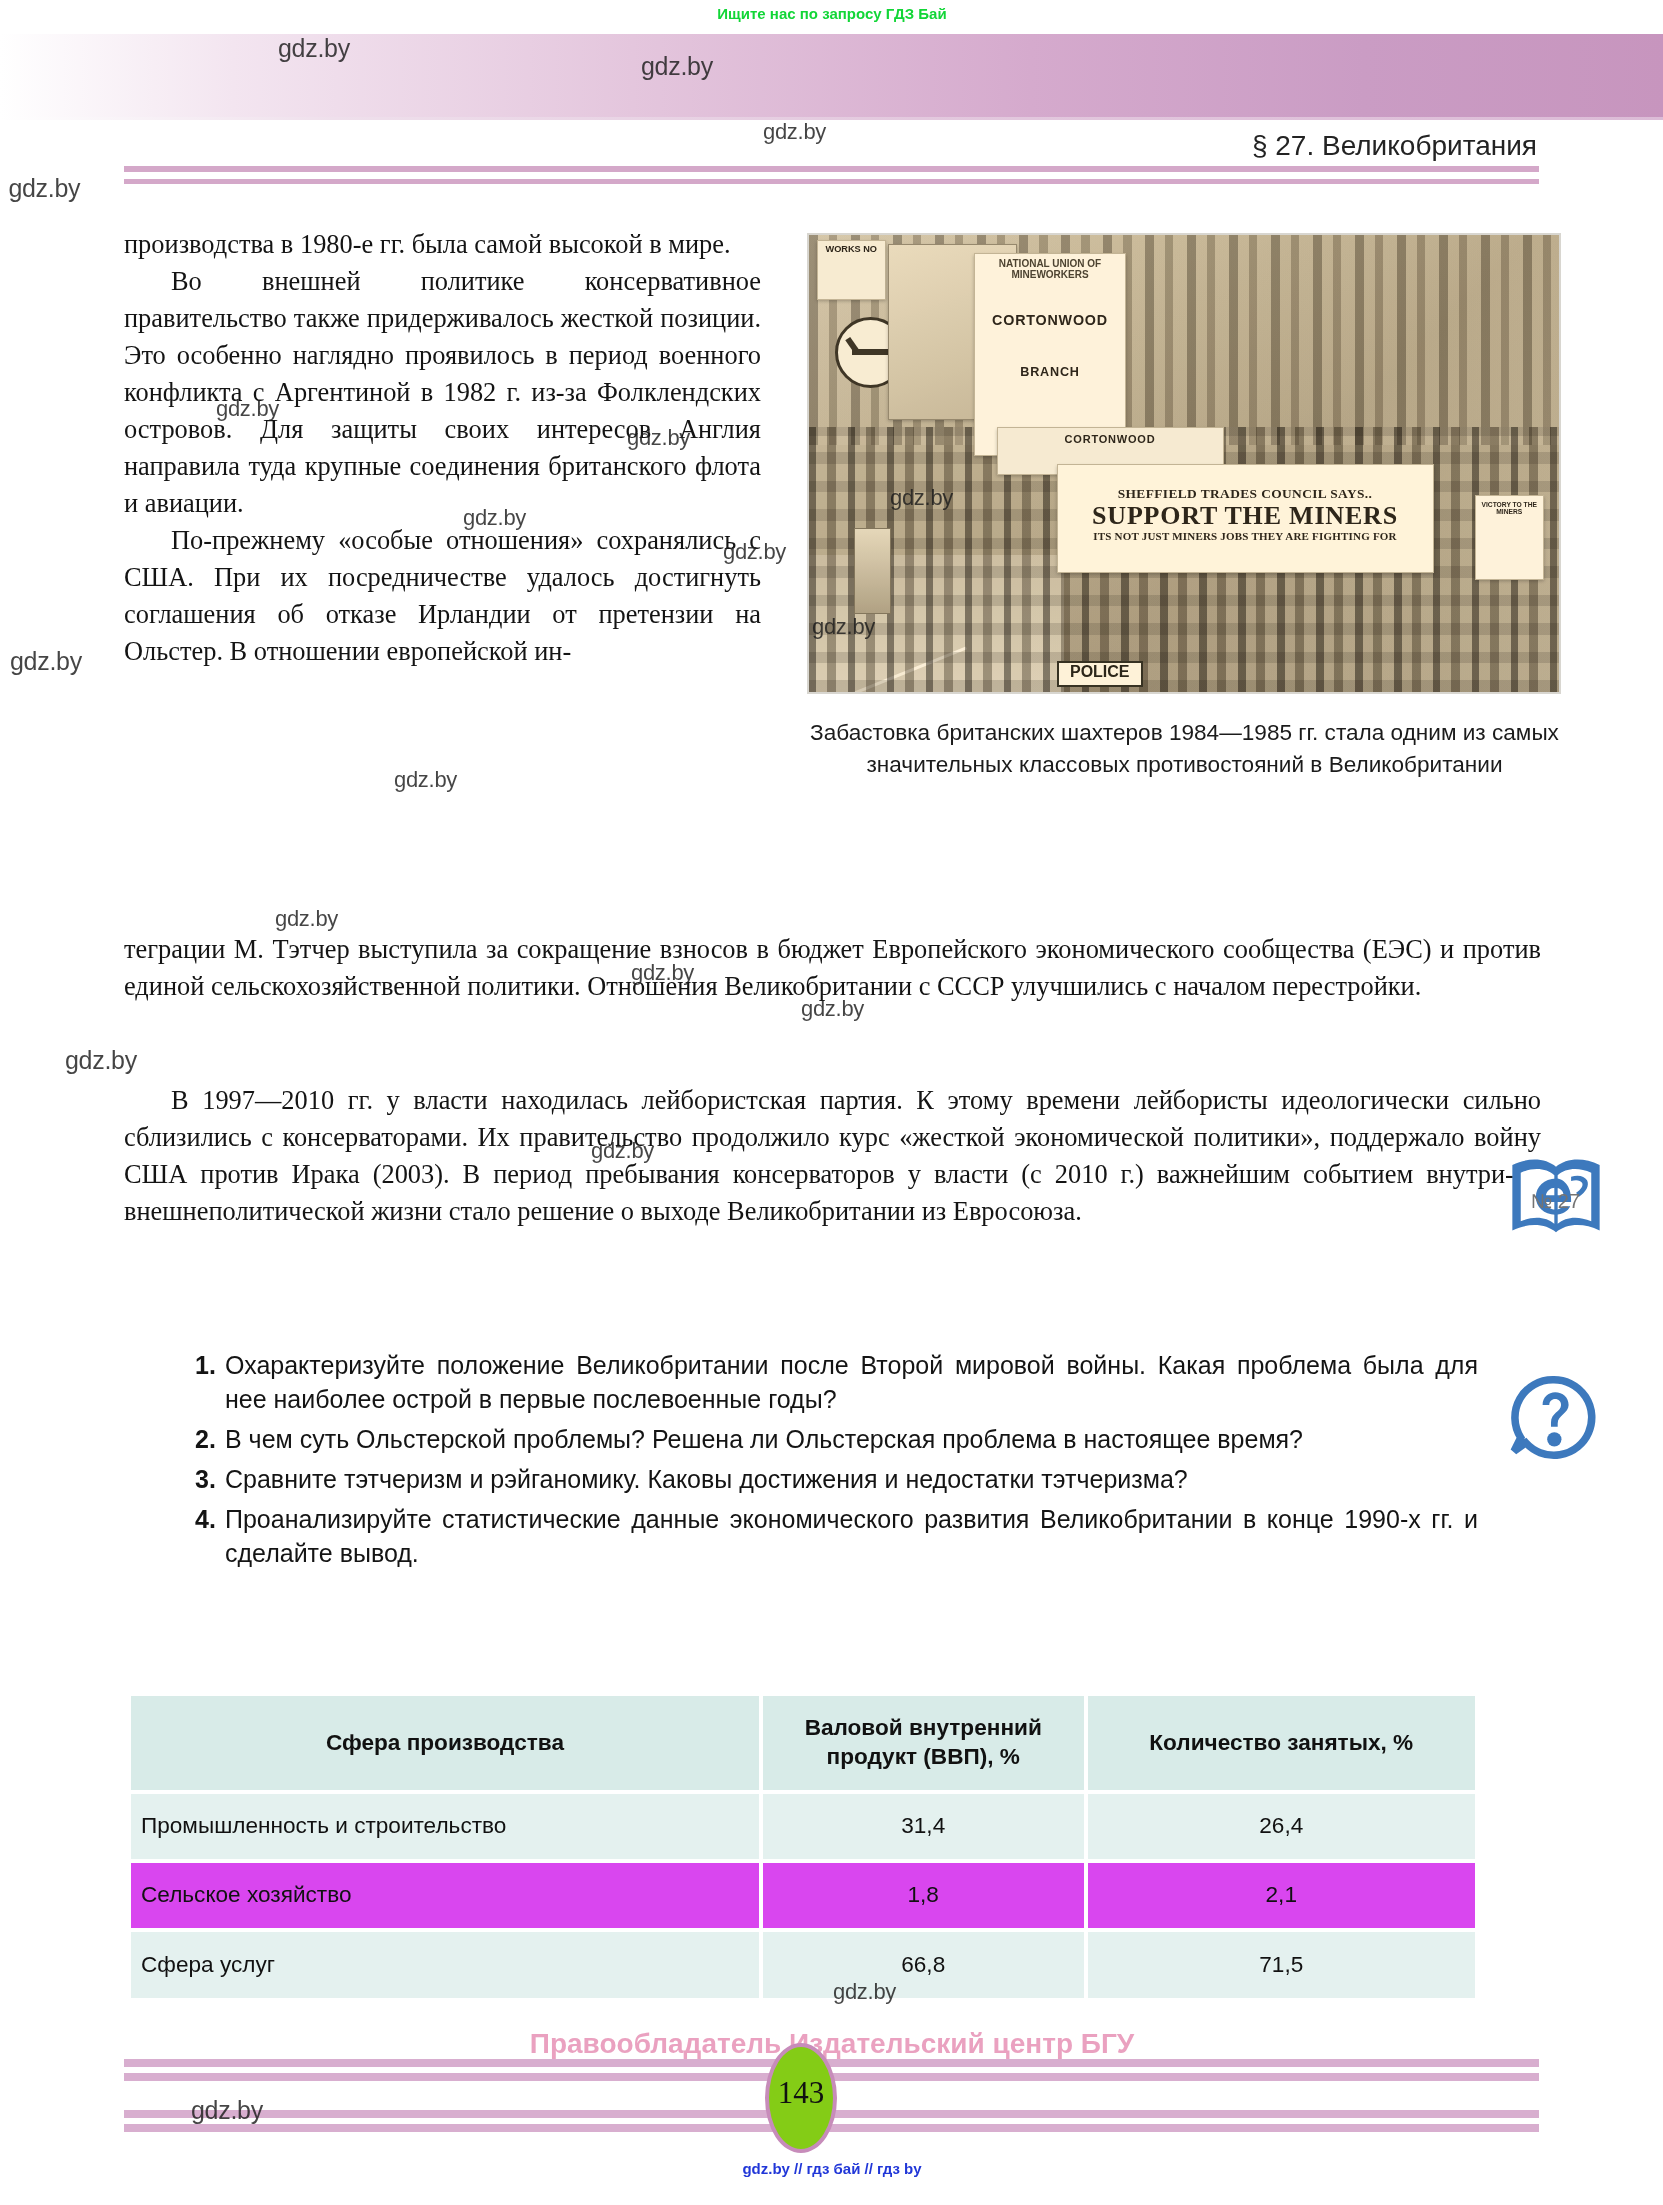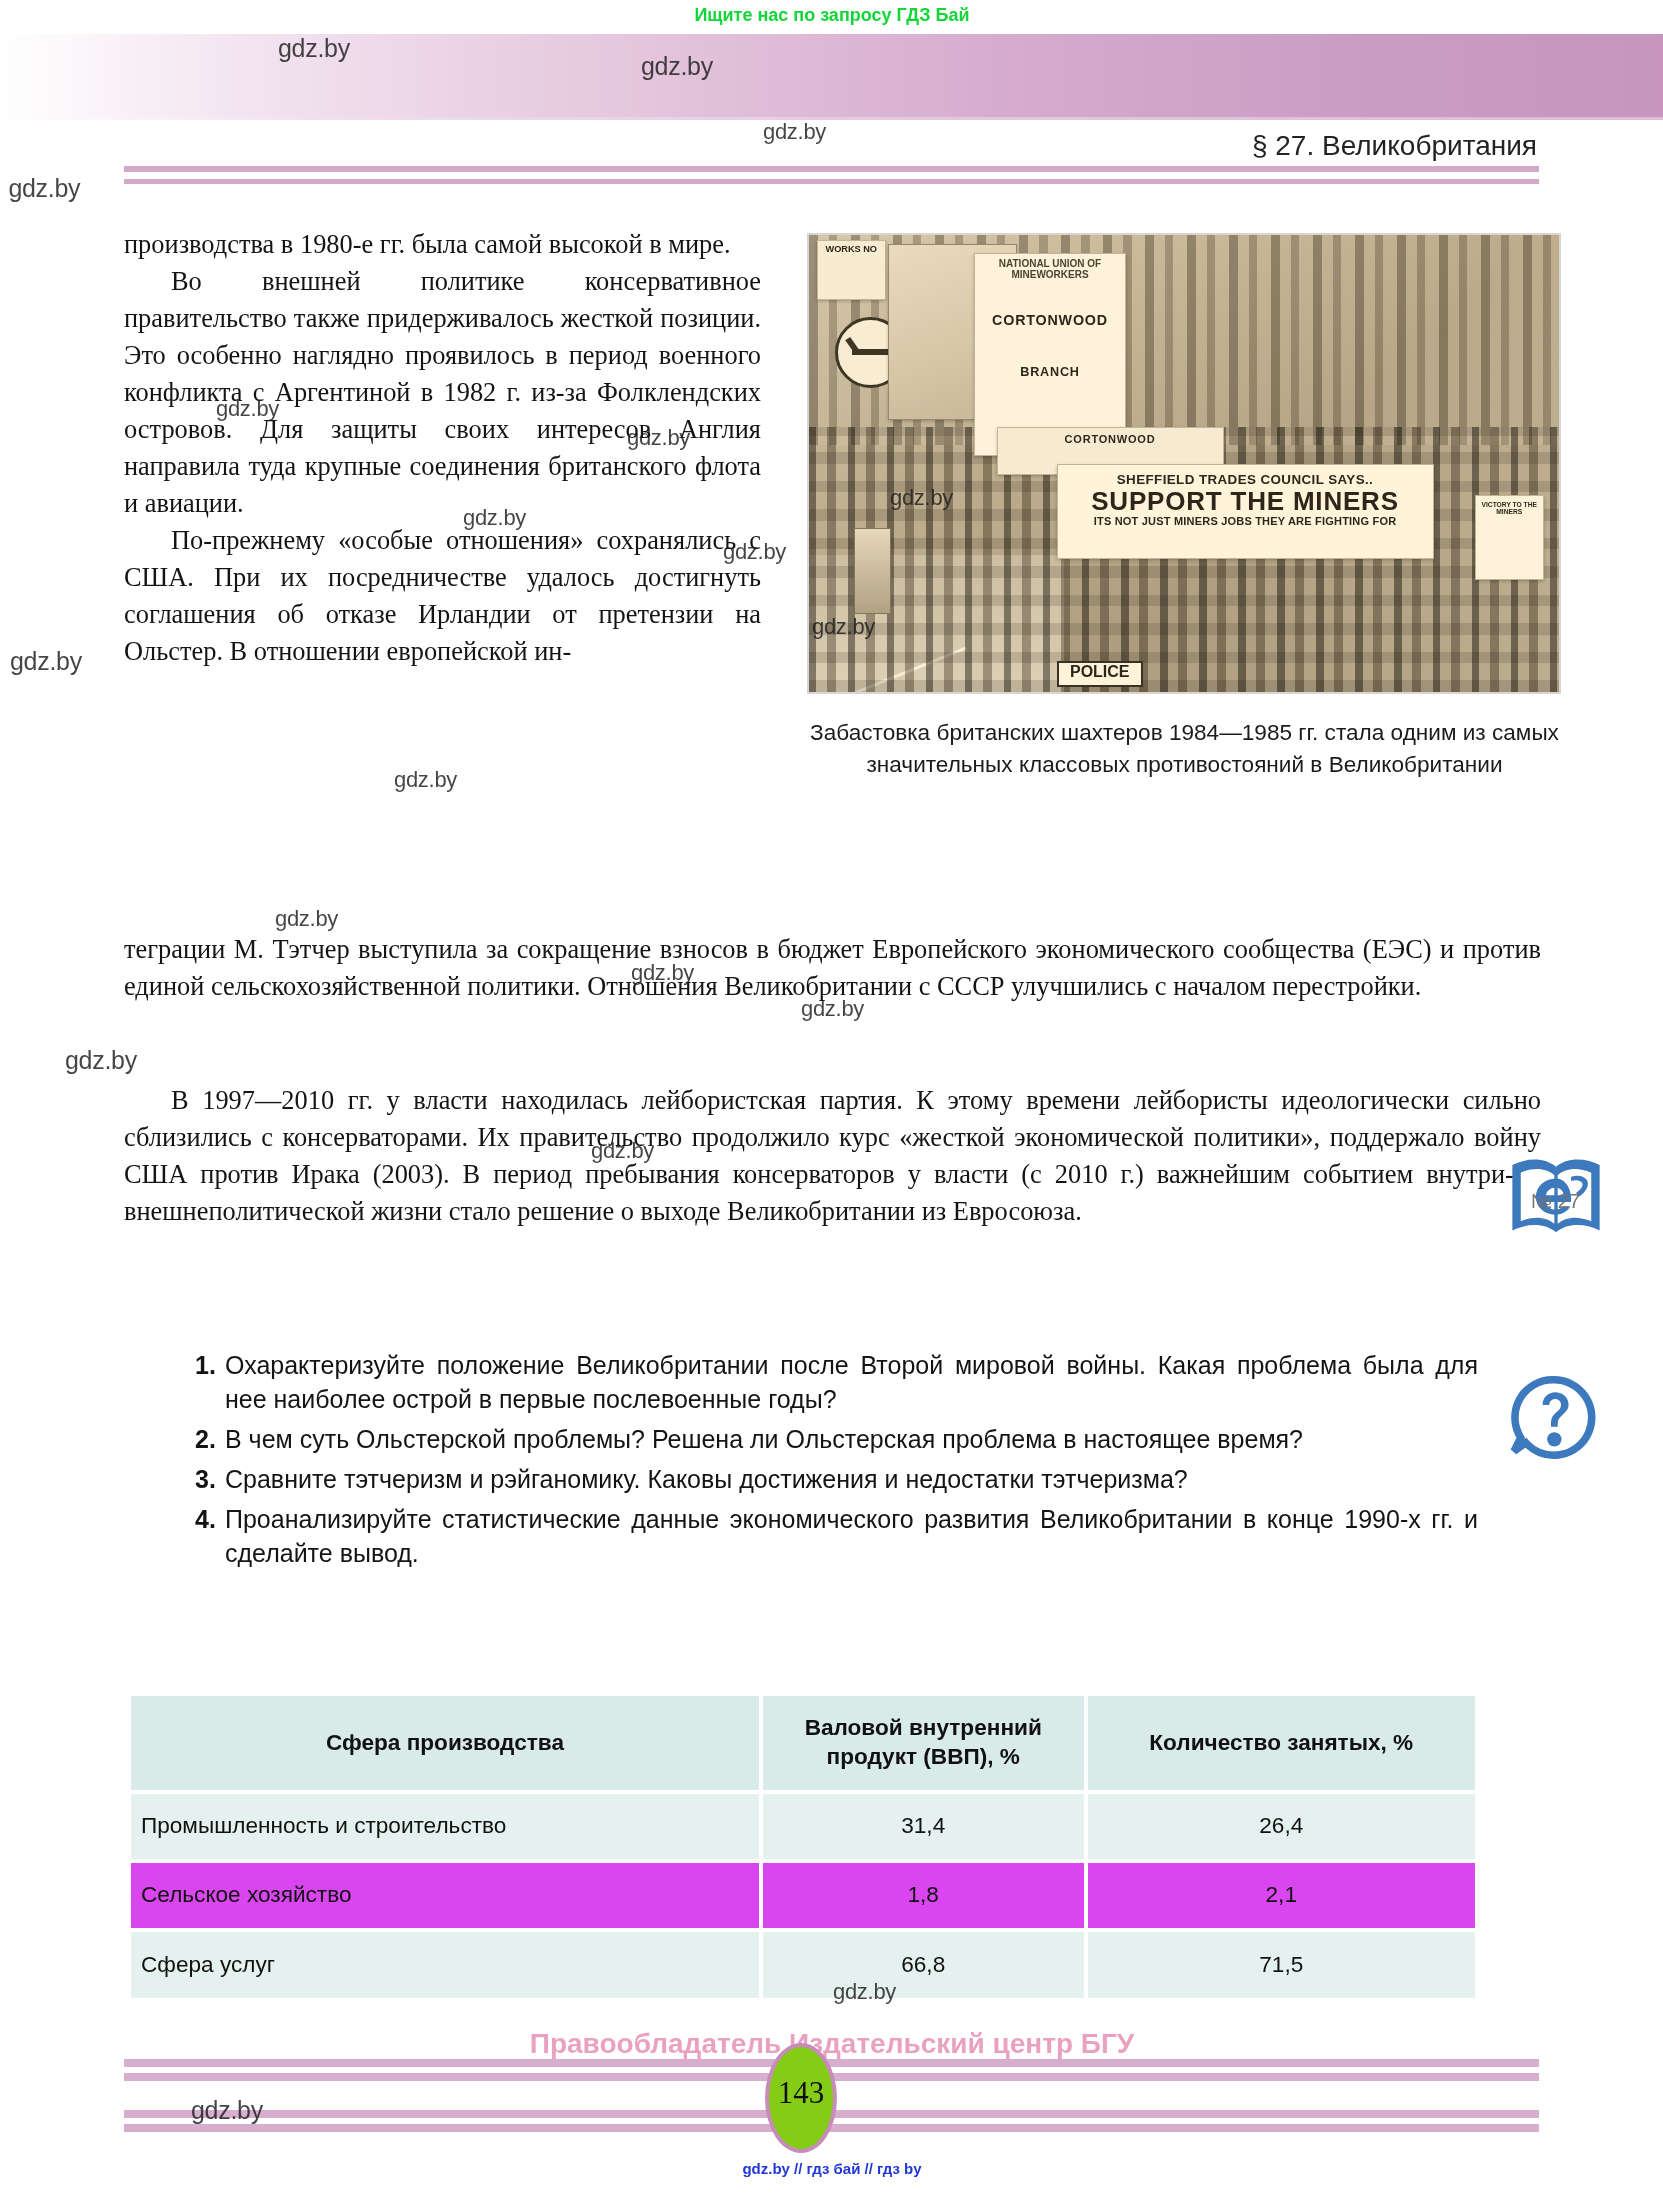--- a/index.html
+++ b/index.html
@@ -20,21 +20,21 @@
     white-space:nowrap;
     pointer-events:none;
     letter-spacing:-0.3px;
   }
 
   
   .promo {
     position:absolute; top:0; left:0; width:1664px;
     text-align:center;
     color:#12d637;
-    font-size:18px;
+    font-size:15px;
     font-weight:bold;
     padding-top:5px;
     font-family:"Liberation Sans", sans-serif;
   }
 
   
   .header-band {
     position:absolute; left:0; top:34px; width:1664px; height:86px;
     background:linear-gradient(to right,#ffffff 0%,#f3e5f0 14%,#e4c6dd 38%,#d5aacd 62%,#ca9cc4 82%,#c795be 100%);
   }
@@ -117,21 +117,21 @@
   .banner {
     position:absolute;
     background:#f1ead9;
     border:1.7px solid #b9ad92;
     color:#2d2418;
     font-family:"Liberation Sans", sans-serif;
     font-weight:bold;
     text-align:center;
     box-shadow:0 1.7px 3.4px rgba(0,0,0,.25);
   }
-  .b-main { left:33%; top:50%; width:50%; height:19%; padding-top:7px; }
+  .b-main { left:33%; top:50%; width:50%; height:19%; padding-top:21px;font-family:Liberation Serif, serif; }
   .b-main .l1{ font-size:13.4px; letter-spacing:0.4px; }
   .b-main .l2{ font-size:26px; letter-spacing:0.8px; line-height:28.5px;text-align:center; }
   .b-main .l3{ font-size:11px; letter-spacing:0.2px; }
   .b-corton { left:22%; top:4%; width:20%; height:44%; background:#efe9da; }
   .b-corton .t1{ font-size:10px; margin-top:4.2px; color:#4a402e;}
   .b-corton .t2{ font-size:14.3px; margin-top:32px; letter-spacing:0.8px;}
   .b-corton .t3{ font-size:12.6px; margin-top:37px; letter-spacing:0.8px;}
   .b-corton2 { left:25%; top:42%; width:30%; height:10%; background:#e8e1d0; }
   .b-corton2 .t1{ font-size:11px; padding-top:5px; letter-spacing:0.8px;}
   .b-small-r { right:2%; top:57%; width:9%; height:17%; background:#efe9da; font-size:6.7px; padding-top:5px;}

